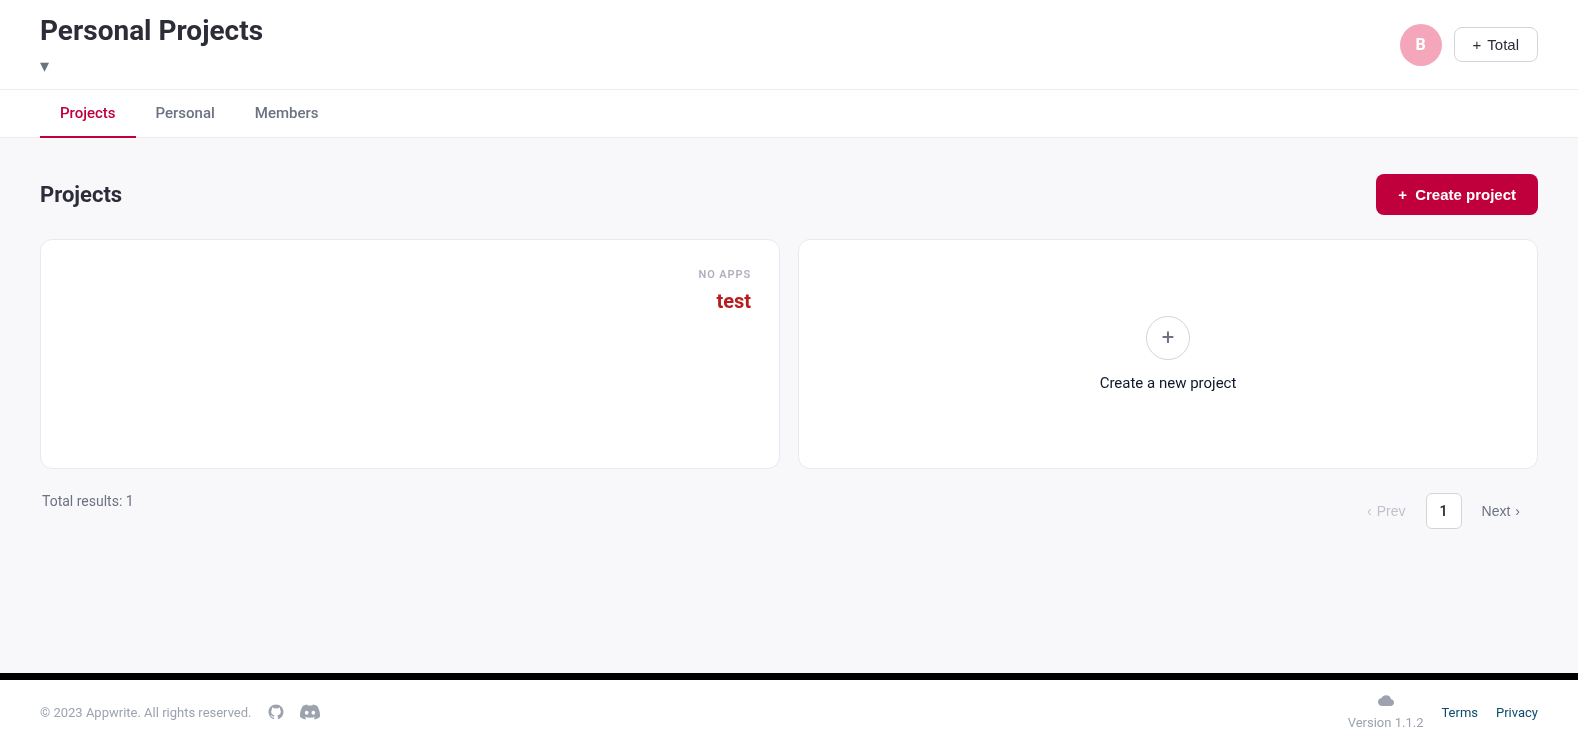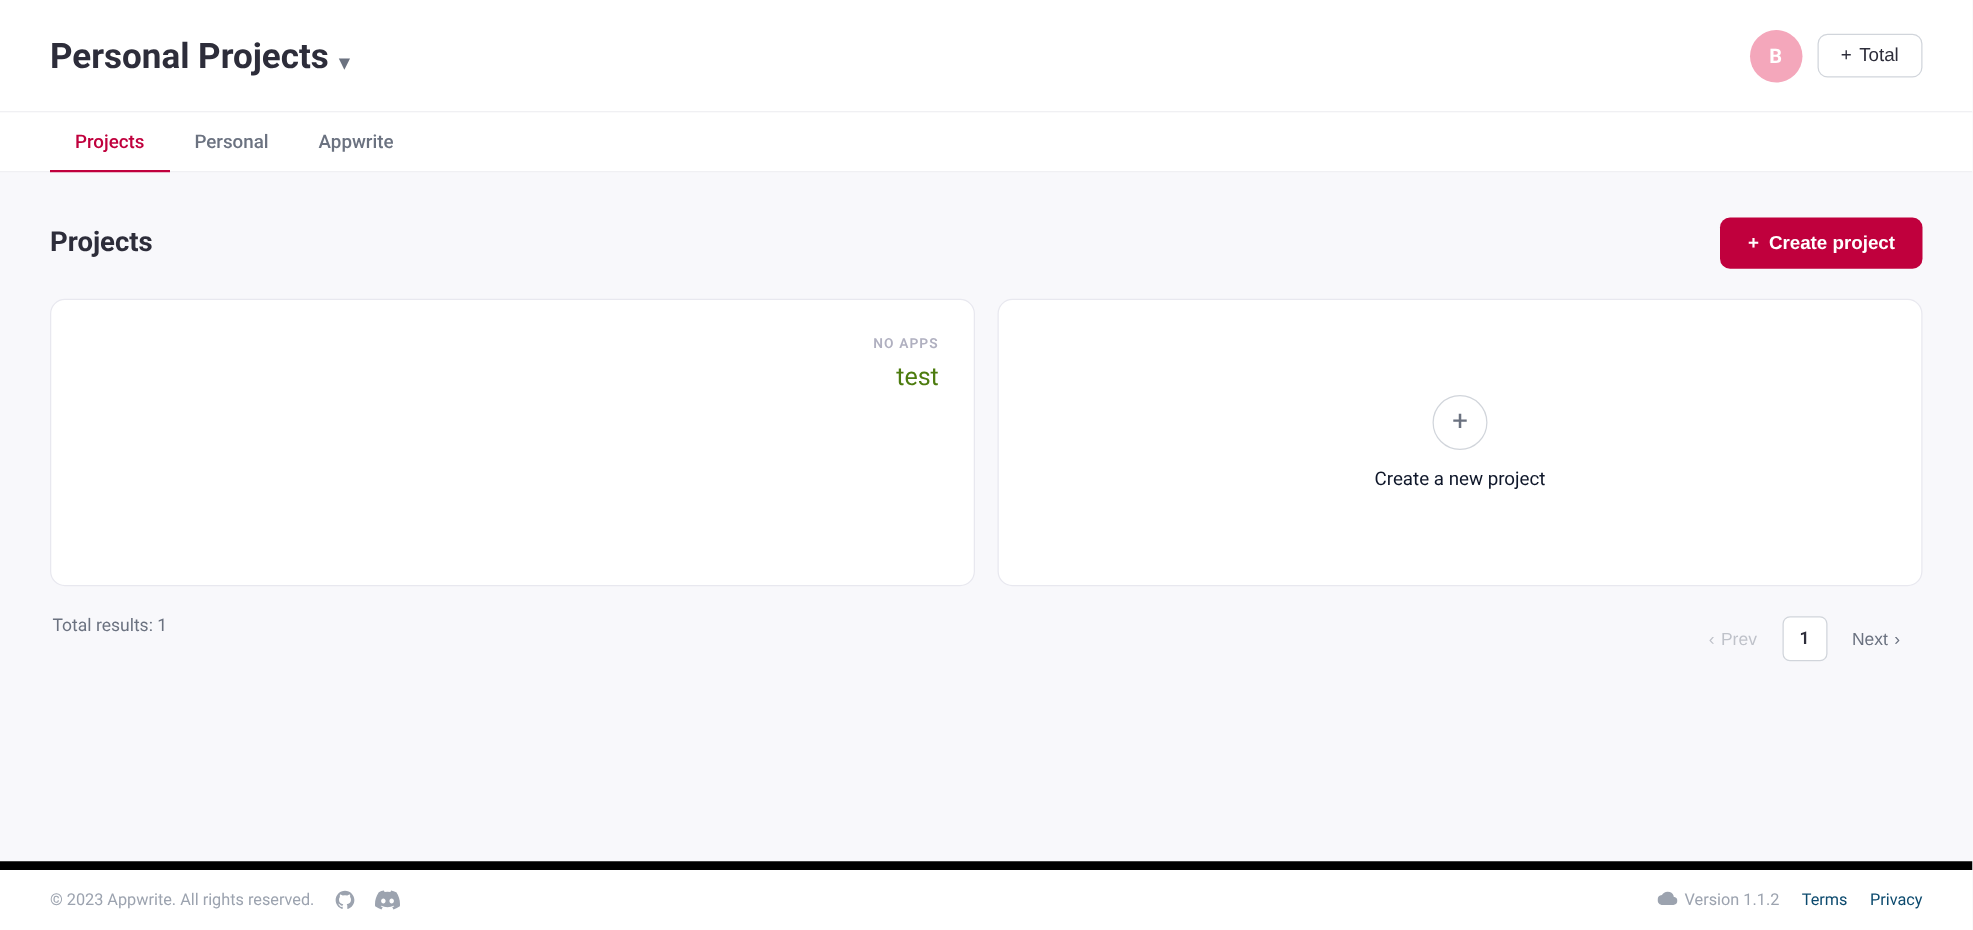--- a/index.html
+++ b/index.html
@@ -17,22 +17,23 @@
       background: #fff;
       padding: 0 40px;
       height: 90px;
       display: flex;
       align-items: center;
       justify-content: space-between;
       border-bottom: 1px solid #ececf0;
     }
     .header-left {
       display: flex;
-      align-items: flex-end;
+      align-items: flex-start;
       gap: 8px;
+      flex-direction: column;
     }
     .page-title {
       font-size: 28px;
       font-weight: 700;
       color: #2d2d3a;
     }
     .chevron-down {
       color: #6b7280;
       font-size: 18px;
       cursor: pointer;
@@ -141,22 +142,22 @@
     .card-label {
       font-size: 11px;
       font-weight: 600;
       letter-spacing: 0.08em;
       color: #b0b0c0;
       text-transform: uppercase;
       margin-bottom: 8px;
     }
     .card-name {
       font-size: 20px;
-      font-weight: 400;
-      color: #4d7c0f;
+      font-weight: 700;
+      color: #b91c1c;
     }
 
     
     .new-project-card {
       background: #fff;
       border-radius: 12px;
       border: 1.5px solid #e8e8ef;
       min-height: 230px;
       display: flex;
       flex-direction: column;
@@ -260,20 +261,21 @@
     }
     .footer-link {
       color: #0c4a6e;
       cursor: pointer;
       text-decoration: none;
     }
     .version-badge {
       display: flex;
       align-items: center;
       gap: 6px;
+      flex-direction: column;
     }
   </style>
 </head>
 <body>
 
 <header class="header">
   <div class="header-left">
     <h1 class="page-title">Personal Projects</h1>
     <span class="chevron-down">▾</span>
   </div>
@@ -282,21 +284,21 @@
     <button class="invite-btn">
       <span>+</span>
       <span>Total</span>
     </button>
   </div>
 </header>
 
 <nav class="tabs-bar">
   <a class="tab active">Projects</a>
   <a class="tab">Personal</a>
-  <a class="tab">Appwrite</a>
+  <a class="tab">Members</a>
 </nav>
 
 <main class="main">
   <div class="section-header">
     <h2 class="section-title">Projects</h2>
     <button class="create-project-btn">
       <span>+</span>
       <span>Create project</span>
     </button>
   </div>

